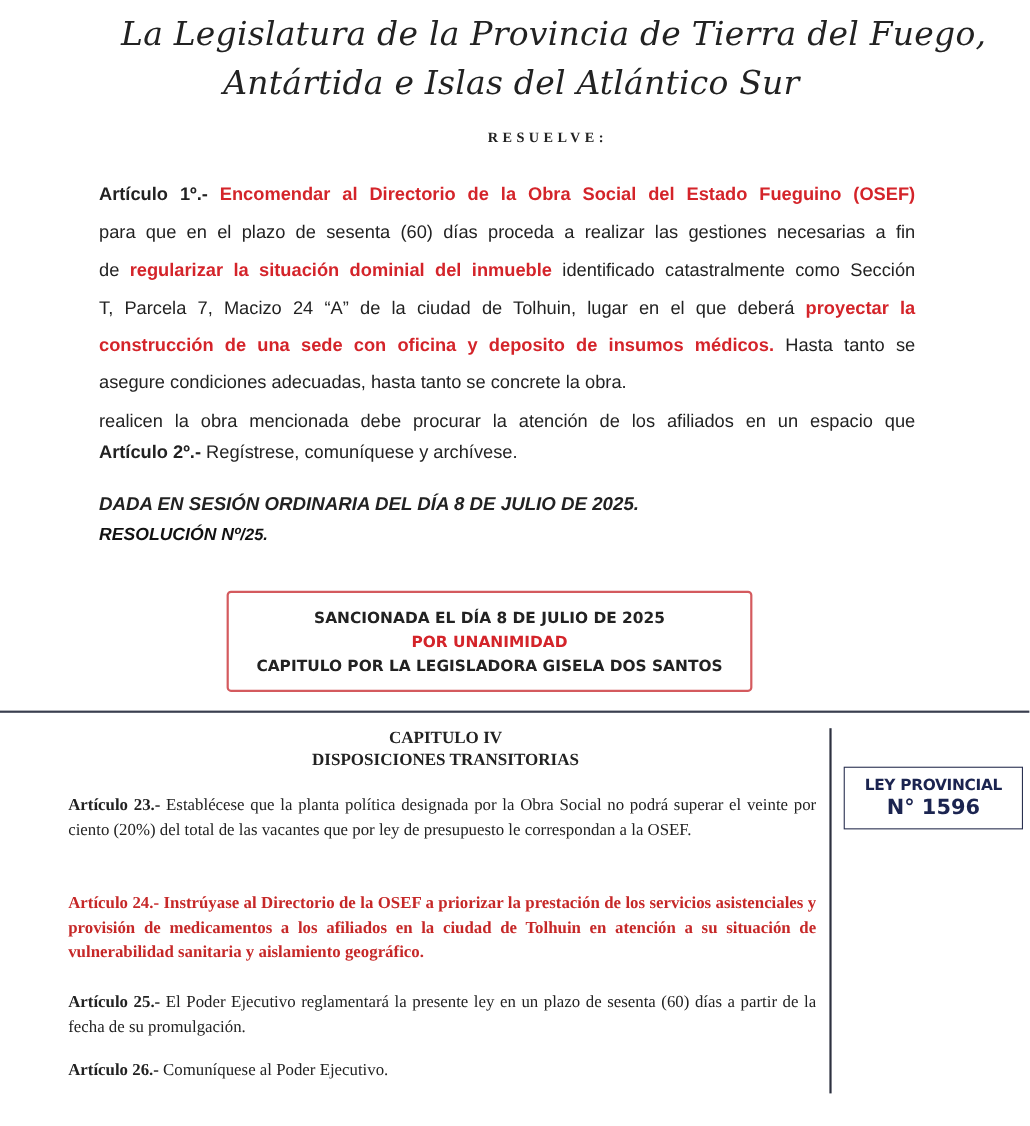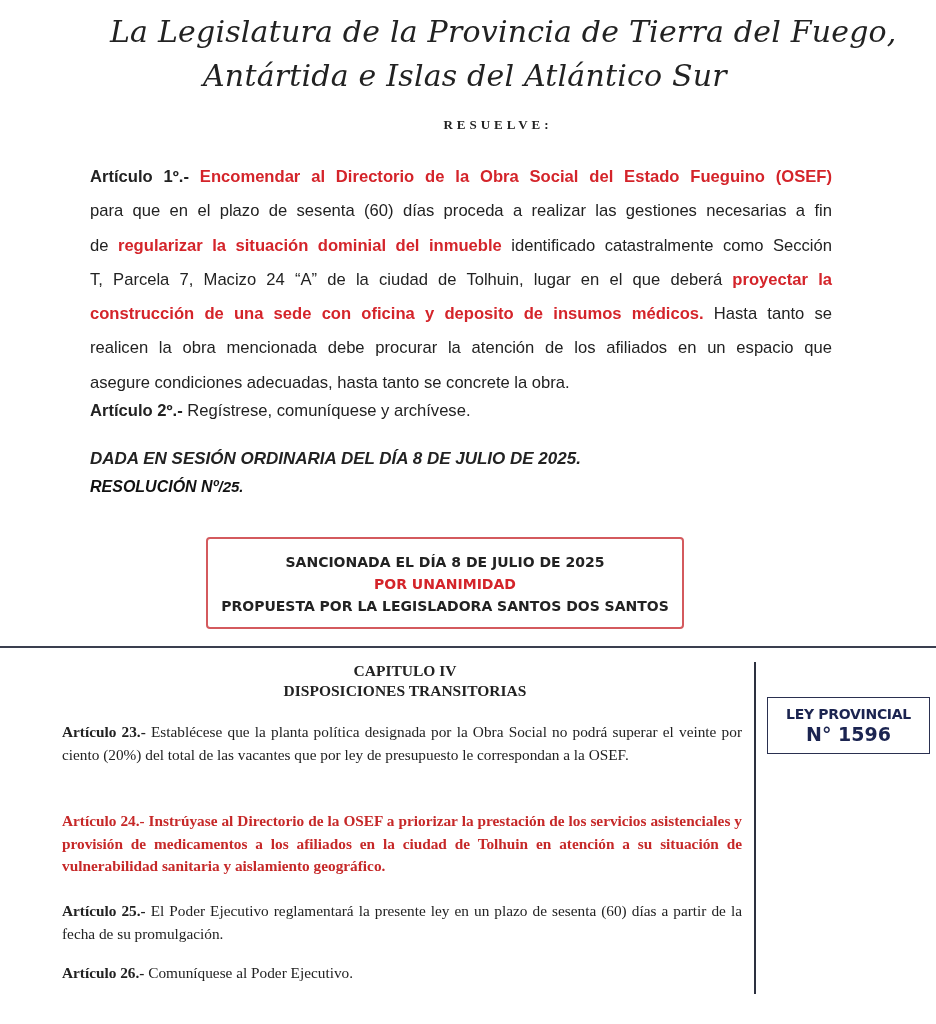--- a/index.html
+++ b/index.html
@@ -86,39 +86,39 @@
 <div class="abs script-title" id="title-line2">Antártida e Islas del Atlántico Sur</div>
 
 <div class="abs resuelve">RESUELVE:</div>
 
 <div class="abs top-body" id="art1">
     <span class="line"><span class="b">Artículo 1º.-</span><span class="red"> Encomendar al Directorio de la Obra Social del Estado Fueguino (OSEF)</span></span>
     <span class="line"><span class="">para que en el plazo de sesenta (60) días proceda a realizar las gestiones necesarias a fin</span></span>
     <span class="line"><span class="">de </span><span class="red">regularizar la situación dominial del inmueble</span><span class=""> identificado catastralmente como Sección</span></span>
     <span class="line"><span class="">T, Parcela 7, Macizo 24 “A” de la ciudad de Tolhuin, lugar en el que deberá </span><span class="red">proyectar la</span></span>
     <span class="line"><span class="red">construcción de una sede con oficina y deposito de insumos médicos.</span><span class=""> Hasta tanto se</span></span>
+    <span class="line last"><span class="">asegure condiciones adecuadas, hasta tanto se concrete la obra.</span></span>
     <span class="line"><span class="">realicen la obra mencionada debe procurar la atención de los afiliados en un espacio que</span></span>
-    <span class="line last"><span class="">asegure condiciones adecuadas, hasta tanto se concrete la obra.</span></span>
   </div>
 
 <div class="abs top-body" id="art2">
   <span class="b">Artículo 2º.-</span><span> Regístrese, comuníquese y archívese.</span>
 </div>
 
 <div class="abs top-body" id="dada">DADA EN SESIÓN ORDINARIA DEL DÍA 8 DE JULIO DE 2025.</div>
 
 <div class="abs" id="resol">
   <span class="lbl">RESOLUCIÓN Nº</span>
   <span class="suf">/25.</span>
 </div>
 
 <div class="abs sancion-box">
   <div>SANCIONADA EL DÍA 8 DE JULIO DE 2025</div>
   <div class="red-line">POR UNANIMIDAD</div>
-  <div>PROPUESTA POR LA LEGISLADORA SANTOS DOS SANTOS</div>
+  <div>CAPITULO POR LA LEGISLADORA GISELA DOS SANTOS</div>
 </div>
 
 <div class="abs divider"></div>
 <div class="abs vline"></div>
 
 <div class="abs cap" id="cap1">CAPITULO IV</div>
 <div class="abs cap" id="cap2">DISPOSICIONES TRANSITORIAS</div>
 
 <div class="abs bottom-body" id="a23">
   <span class="bb">Artículo 23.-</span><span> Establécese que la planta política designada por la Obra Social no podrá superar el veinte por ciento (20%) del total de las vacantes que por ley de presupuesto le correspondan a la OSEF.</span>

